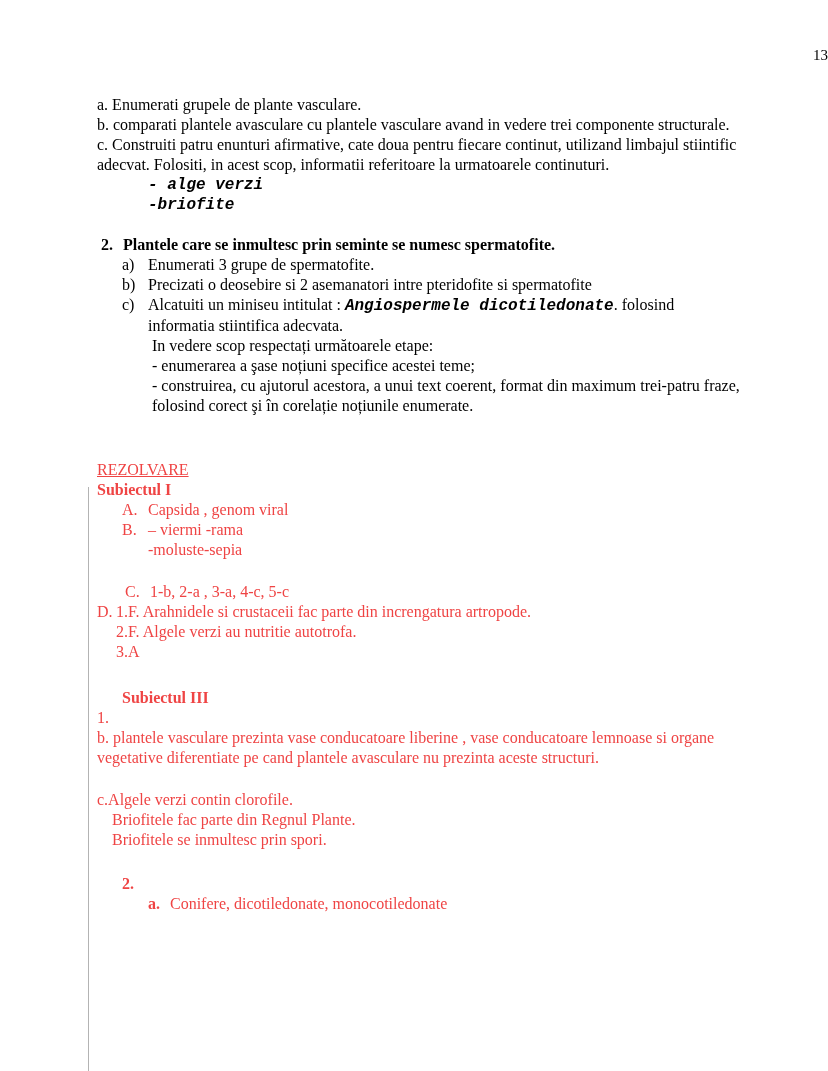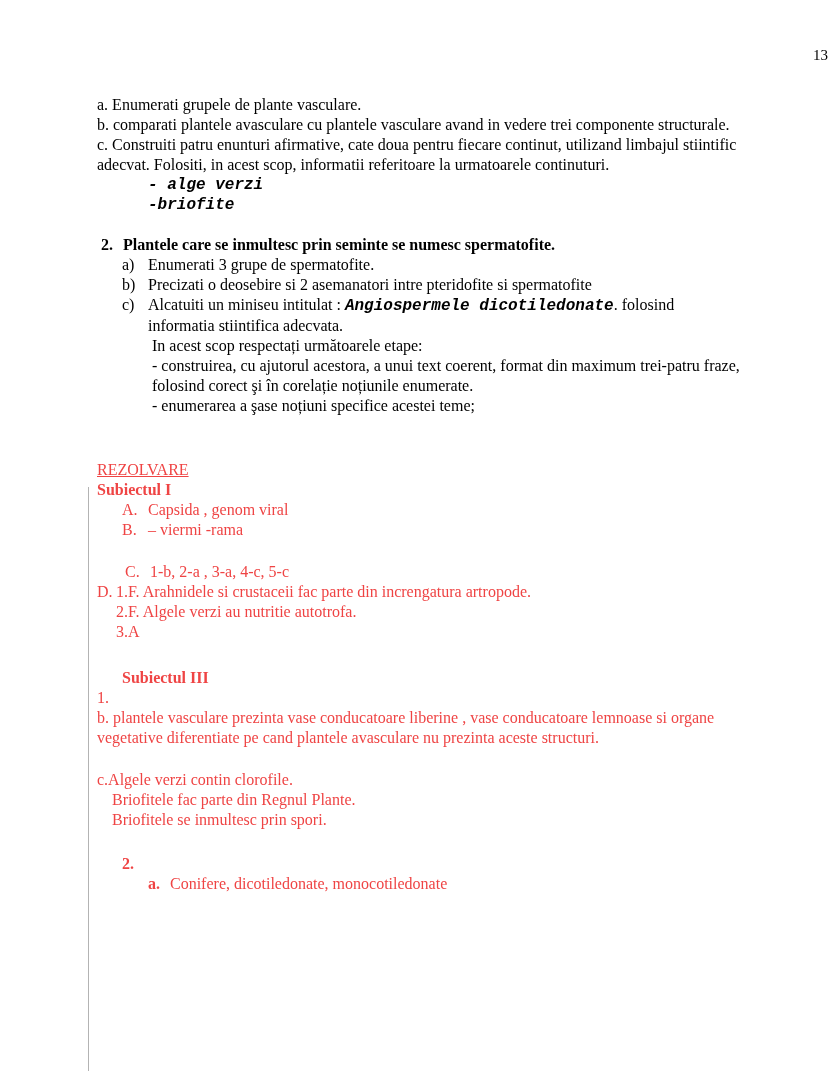--- a/index.html
+++ b/index.html
@@ -62,35 +62,36 @@
     <div class="row ml25">
       <span class="lbl">b)</span>
       <span class="txt">Precizati o deosebire si 2 asemanatori intre pteridofite si spermatofite</span>
     </div>
 
     <div class="row ml25">
       <span class="lbl">c)</span>
       <span class="txt"><span>Alcatuiti un miniseu intitulat : </span><span class="bi">Angiospermele dicotiledonate</span><span>. folosind informatia stiintifica adecvata.</span></span>
     </div>
 
-    <p class="p ml55">In acest scop respectați următoarele etape:</p>
+    <p class="p ml55">In vedere scop respectați următoarele etape:</p>
+    <p class="p ml55">- enumerarea a şase noțiuni specifice acestei teme;</p>
     <p class="p ml55">- construirea, cu ajutorul acestora, a unui text coerent, format din maximum trei-patru fraze, folosind corect şi în corelație noțiunile enumerate.</p>
-    <p class="p ml55">- enumerarea a şase noțiuni specifice acestei teme;</p>
 
     <p class="p blue u mt44">REZOLVARE</p>
     <p class="p blue b">Subiectul I</p>
 
     <div class="row ml25 blue">
       <span class="lbl">A.</span>
       <span class="txt">Capsida , genom viral</span>
     </div>
     <div class="row ml25 blue">
       <span class="lbl">B.</span>
       <span class="txt">– viermi -rama</span>
     </div>
+    <p class="p blue ml51">-moluste-sepia</p>
 
     <div class="row ml28 blue mt22">
       <span class="lbl25">C.</span>
       <span class="txt">1-b, 2-a , 3-a, 4-c, 5-c</span>
     </div>
     <div class="row blue">
       <span class="lbl19">D.</span>
       <span class="txt">1.F. Arahnidele si crustaceii fac parte din increngatura artropode.</span>
     </div>
     <p class="p blue ml19">2.F. Algele verzi au nutritie autotrofa.</p>

